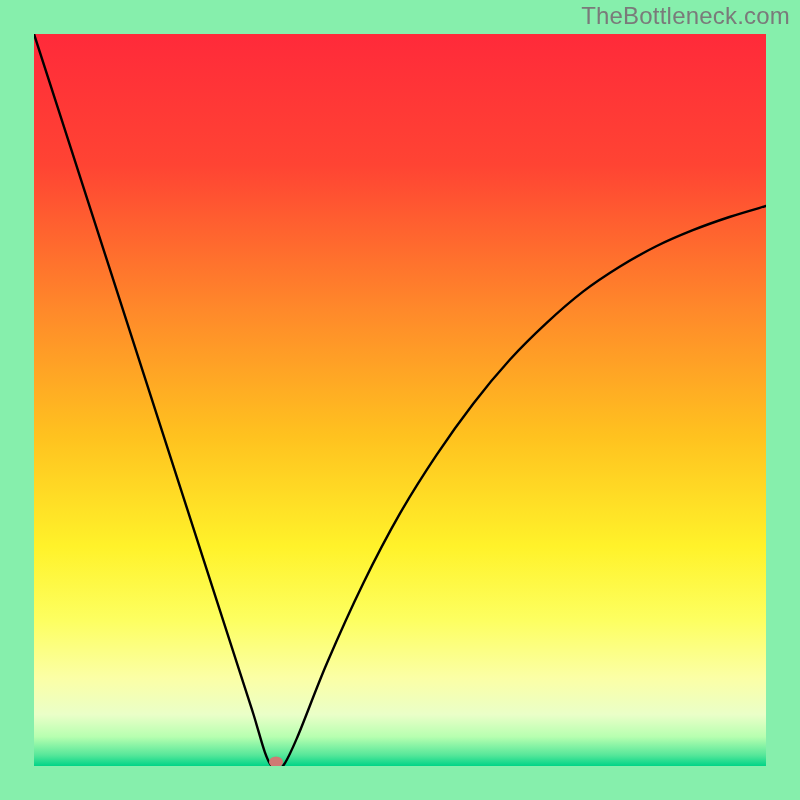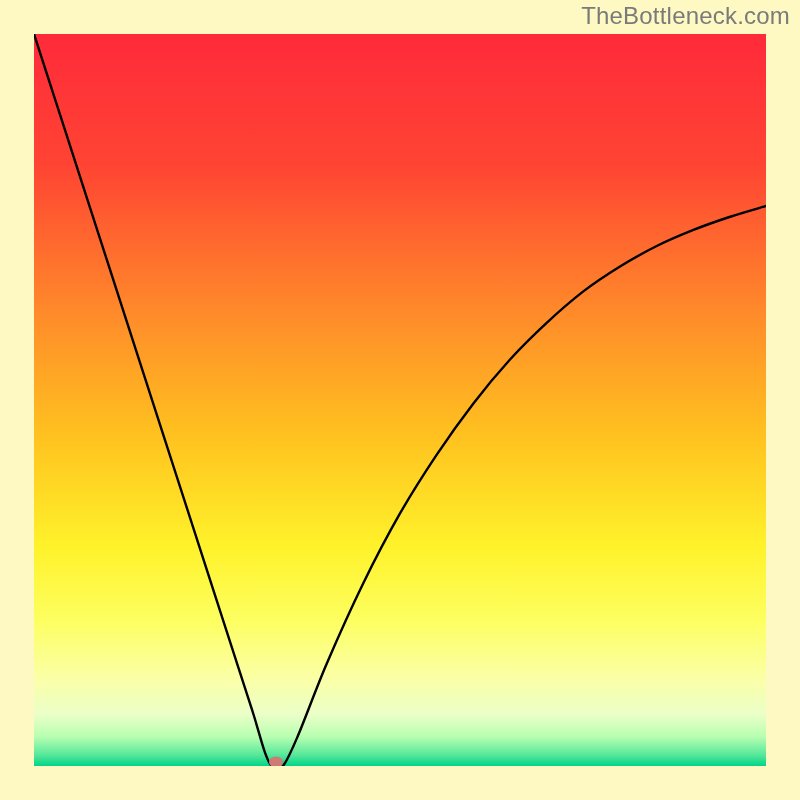--- a/index.html
+++ b/index.html
@@ -10,21 +10,21 @@
     background: #000;
     overflow: hidden;
     font-family: Arial, Helvetica, sans-serif;
   }
   .frame {
     position: absolute;
     left: 0;
     top: 0;
     width: 800px;
     height: 800px;
-    background: #fef9c3;
+    background: #86efac;
   }
   .watermark {
     position: absolute;
     top: 2px;
     right: 10px;
     color: #7a7a7a;
     font-size: 24px;
     font-weight: 400;
     letter-spacing: 0.2px;
     z-index: 10;

